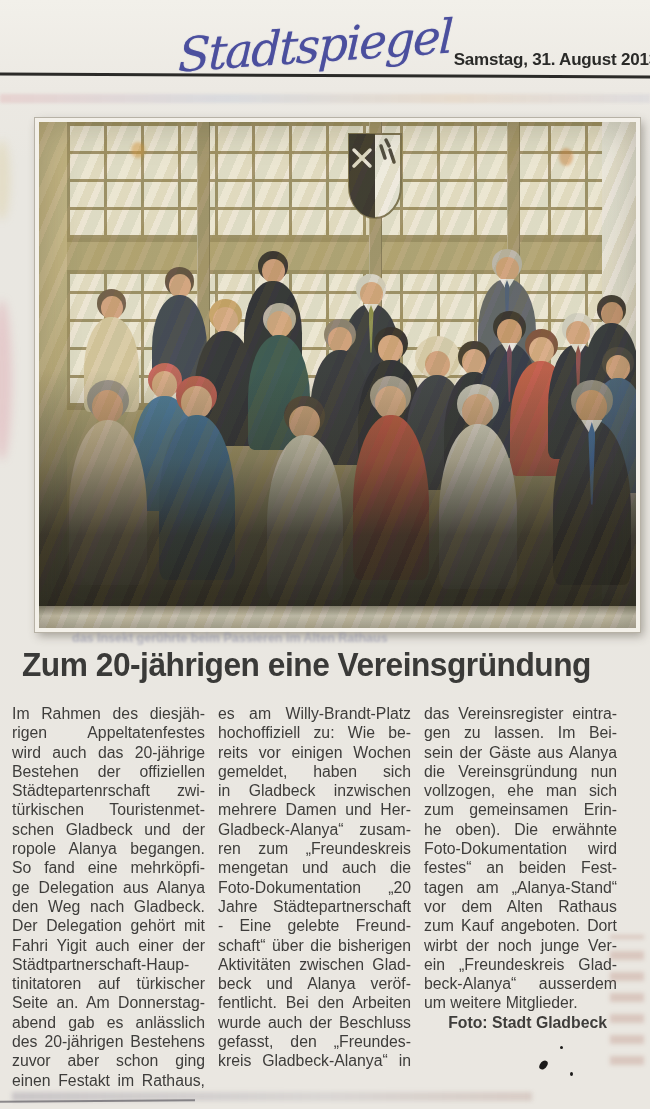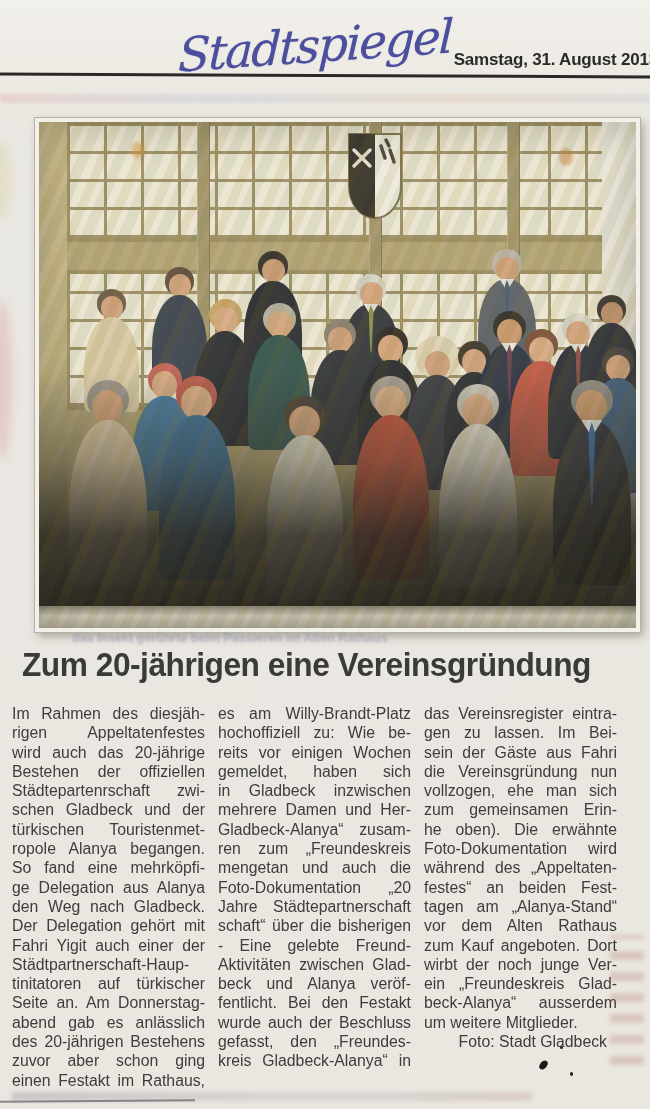--- a/index.html
+++ b/index.html
@@ -61,21 +61,21 @@
   
   .ghost-caption{position:absolute;left:72px;top:631px;width:540px;font-size:12.5px;font-weight:700;
             color:#7e81a0;opacity:.45;filter:blur(1px);transform:scaleY(.95);white-space:nowrap;overflow:hidden;}
   .headline{position:absolute;left:22px;top:646px;font-size:33px;font-weight:700;color:#3a3a38;
             letter-spacing:-0.5px;transform:scaleX(.96);transform-origin:left;white-space:nowrap;}
   .col{position:absolute;top:704px;width:193px;font-size:15.8px;color:#3e3d3b;}
   .col .line{height:19.3px;line-height:19.3px;text-align:justify;text-align-last:justify;
             white-space:nowrap;overflow:visible;}
   .col .line.nj{text-align:left;text-align-last:left;}
   .col .line.ar{text-align:right;text-align-last:right;padding-right:10px;}
-  .col .line.b{font-weight:400;}
+  .col .line.b{font-weight:700;}
   .c1{left:12px;} .c2{left:218px;} .c3{left:424px;}
   
   .speck{position:absolute;background:#1c1b1a;border-radius:50%;}
   .ghost-block{position:absolute;filter:blur(2px);}
   .bottom-line{position:absolute;left:0;top:1100px;width:195px;height:2px;
             background:rgba(62,60,70,.55);transform:rotate(-0.5deg);}
 </style>
 </head>
 <body>
 
@@ -248,22 +248,22 @@
 
   <div class="ghost-caption">das Insekt gerührte beim Passieren im Alten Rathaus</div>
   <div class="headline">Zum 20-jährigen eine Vereinsgründung</div>
 
   <div class="col c1">
       <div class="line">Im Rahmen des diesjäh-</div>
       <div class="line">rigen Appeltatenfestes</div>
       <div class="line">wird auch das 20-jährige</div>
       <div class="line">Bestehen der offiziellen</div>
       <div class="line">Städtepartenrschaft zwi-</div>
+      <div class="line">türkischen Touristenmet-</div>
       <div class="line">schen Gladbeck und der</div>
-      <div class="line">türkischen Touristenmet-</div>
       <div class="line">ropole Alanya begangen.</div>
       <div class="line">So fand eine mehrköpfi-</div>
       <div class="line">ge Delegation aus Alanya</div>
       <div class="line">den Weg nach Gladbeck.</div>
       <div class="line">Der Delegation gehört mit</div>
       <div class="line">Fahri Yigit auch einer der</div>
       <div class="line">Städtpartnerschaft-Haup-</div>
       <div class="line">tinitatoren auf türkischer</div>
       <div class="line">Seite an. Am Donnerstag-</div>
       <div class="line">abend gab es anlässlich</div>
@@ -276,39 +276,38 @@
       <div class="line">hochoffiziell zu: Wie be-</div>
       <div class="line">reits vor einigen Wochen</div>
       <div class="line">gemeldet, haben sich</div>
       <div class="line">in Gladbeck inzwischen</div>
       <div class="line">mehrere Damen und Her-</div>
       <div class="line">Gladbeck-Alanya“ zusam-</div>
       <div class="line">ren zum „Freundeskreis</div>
       <div class="line">mengetan und auch die</div>
       <div class="line">Foto-Dokumentation „20</div>
       <div class="line">Jahre Städtepartnerschaft</div>
+      <div class="line">- Eine gelebte Freund-</div>
       <div class="line">schaft“ über die bisherigen</div>
-      <div class="line">- Eine gelebte Freund-</div>
       <div class="line">Aktivitäten zwischen Glad-</div>
       <div class="line">beck und Alanya veröf-</div>
-      <div class="line">fentlicht. Bei den Festakt</div>
+      <div class="line">fentlicht. Bei den Arbeiten</div>
       <div class="line">wurde auch der Beschluss</div>
       <div class="line">gefasst, den „Freundes-</div>
       <div class="line">kreis Gladbeck-Alanya“ in</div>
     </div>
   <div class="col c3">
       <div class="line">das Vereinsregister eintra-</div>
       <div class="line">gen zu lassen. Im Bei-</div>
-      <div class="line">sein der Gäste aus Fahri</div>
+      <div class="line">sein der Gäste aus Alanya</div>
       <div class="line">die Vereinsgründung nun</div>
       <div class="line">vollzogen, ehe man sich</div>
       <div class="line">zum gemeinsamen Erin-</div>
       <div class="line">he oben). Die erwähnte</div>
       <div class="line">Foto-Dokumentation wird</div>
-      <div class="line">während des „Appeltaten-</div>
       <div class="line">festes“ an beiden Fest-</div>
       <div class="line">tagen am „Alanya-Stand“</div>
       <div class="line">vor dem Alten Rathaus</div>
       <div class="line">zum Kauf angeboten. Dort</div>
       <div class="line">wirbt der noch junge Ver-</div>
       <div class="line">ein „Freundeskreis Glad-</div>
       <div class="line">beck-Alanya“ ausserdem</div>
       <div class="line nj">um weitere Mitglieder.</div>
       <div class="line nj b ar">Foto: Stadt Gladbeck</div>
     </div>

